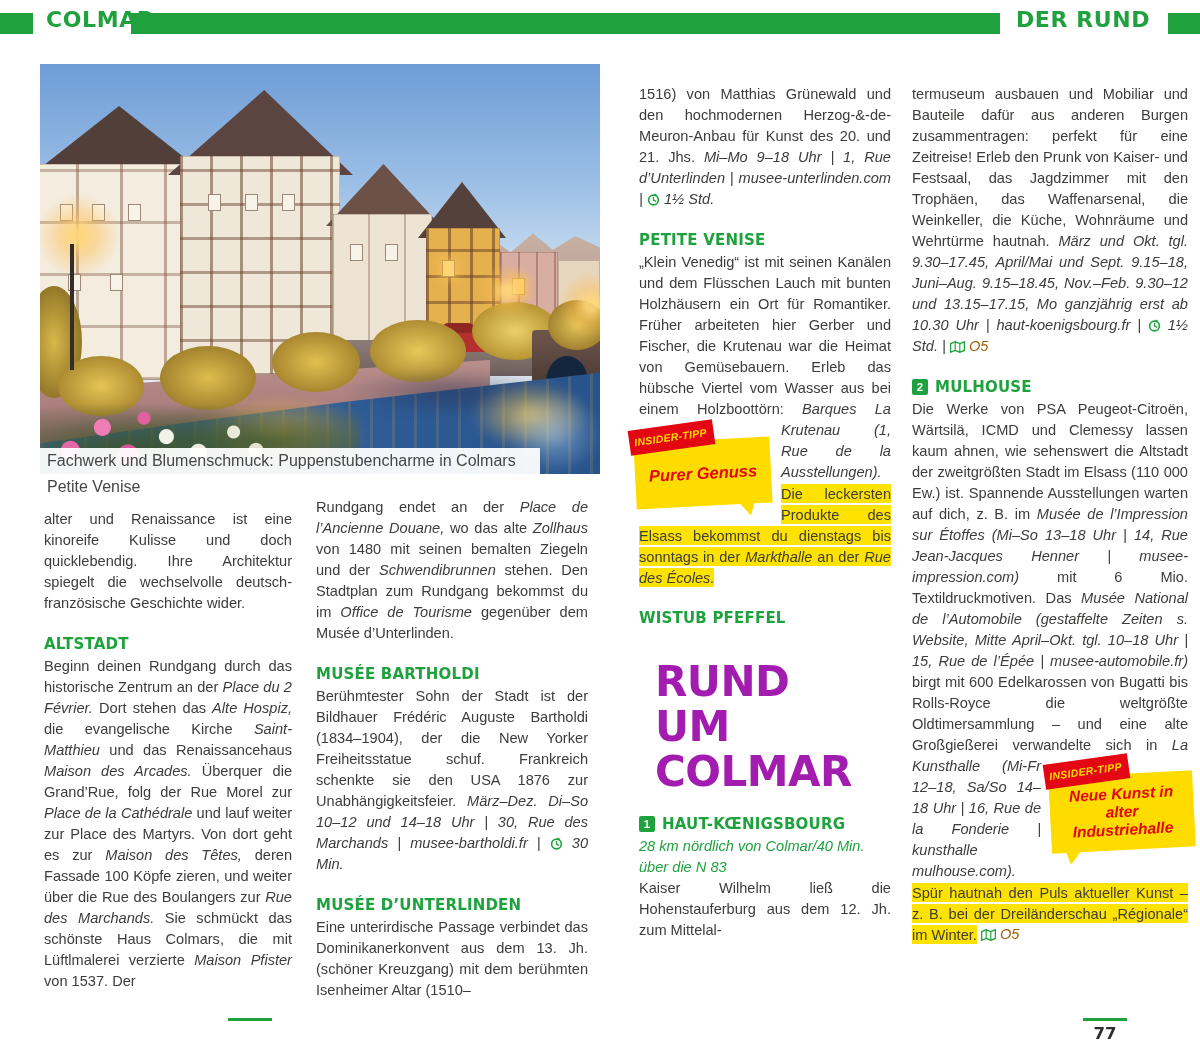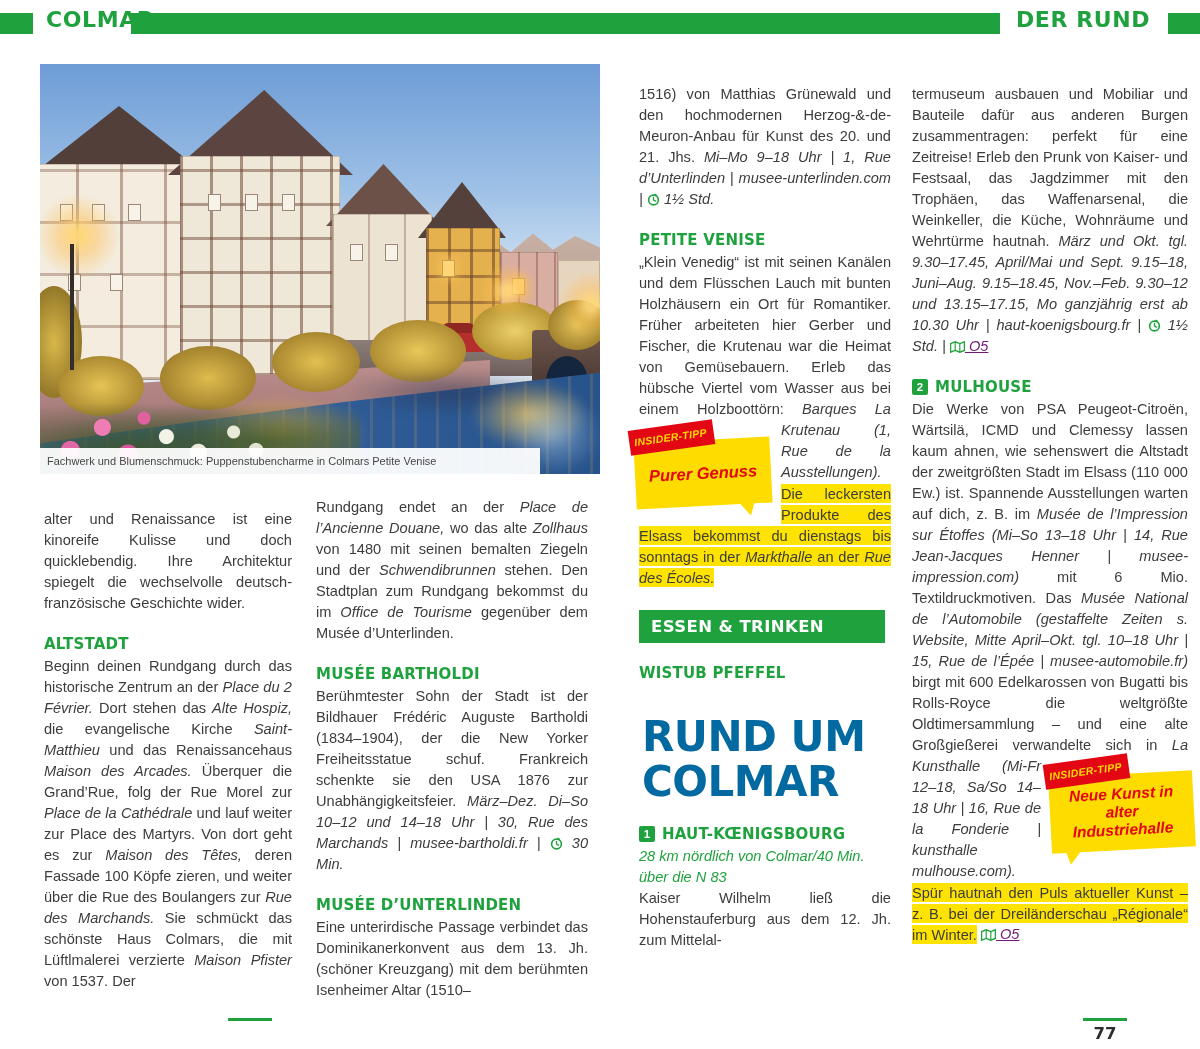--- a/index.html
+++ b/index.html
@@ -75,36 +75,36 @@
   .flowers{left:-8px;top:322px;width:320px;height:92px;background-image:
     radial-gradient(circle at 12% 70%,#e468a8 0 9px,transparent 10px),
     radial-gradient(circle at 22% 45%,#ef7cb4 0 8px,transparent 9px),
     radial-gradient(circle at 30% 75%,#d85598 0 10px,transparent 11px),
     radial-gradient(circle at 42% 55%,#f2f2e8 0 7px,transparent 8px),
     radial-gradient(circle at 52% 72%,#eeeadd 0 8px,transparent 9px),
     radial-gradient(circle at 63% 50%,#e9e9da 0 6px,transparent 7px),
     radial-gradient(circle at 35% 35%,#e060a0 0 6px,transparent 7px),
     radial-gradient(circle at 70% 70%,#dfe3cf 0 7px,transparent 8px);}
   .caption{position:absolute;left:40px;top:448px;width:500px;height:26px;box-sizing:border-box;
-    background:rgba(255,255,255,.94);color:#464646;font-size:11px;line-height:26px;padding-left:7px;}
+    background:rgba(255,255,255,.94);color:#464646;font-size:16px;line-height:26px;padding-left:7px;}
 
   
   .col{position:absolute;}
   .col > :first-child{margin-top:0;}
   p.body{margin:0;text-align:justify;font-size:14.6px;line-height:21px;color:#3c3c3b;}
   .it{font-style:italic;}
-  .grn{color:#701a75;text-decoration:underline;}
+  .grn{color:#a16207;}
   .hl{background:#ffe300;padding:1.5px 0;box-decoration-break:clone;-webkit-box-decoration-break:clone;}
   h3.subhead{margin:21px 0 3px;font-size:15.5px;color:#1fa23e;letter-spacing:.2px;
     font-weight:bold;font-family:"DejaVu Sans",sans-serif;font-size:15px;}
   .banner{margin:22px 0 9px;width:246px;background:#1fa23e;color:#fff;font-weight:bold;
     font-size:17px;letter-spacing:.4px;padding:7px 0 7px 12px;box-sizing:border-box;
     font-family:"DejaVu Sans",sans-serif;font-size:16.5px;}
   p.loc{margin:0;color:#1fa23e;font-style:italic;font-size:14.6px;line-height:21px;}
-  .bigtitle{margin:32px 3px 16px;color:#0369a1;font-size:42px;line-height:45px;
+  .bigtitle{margin:32px 16px 16px;color:#a21caf;font-size:42px;line-height:45px;
     font-weight:bold;font-family:"DejaVu Sans",sans-serif;letter-spacing:-.5px;}
   .numbox{display:inline-block;width:16px;height:16px;line-height:16px;background:#1fa23e;
     color:#fff;text-align:center;font-size:11.5px;border-radius:2px;margin-right:7px;
     vertical-align:1px;font-style:normal;font-family:"Liberation Sans",sans-serif;}
   .inl-icon svg{vertical-align:-2px;}
 
   
   .tip{position:relative;display:block;}
   .tip.left{float:left;width:136px;height:92px;margin:6px 10px 4px -4px;}
   .tip.right{float:right;width:144px;height:102px;margin:4px -6px 4px 9px;}
@@ -206,21 +206,20 @@
     <p class="body"><span class="">1516) von Matthias Grünewald und den hochmodernen Herzog-&amp;-de-Meuron-Anbau für Kunst des 20. und 21. Jhs. </span><span class="it ">Mi–Mo 9–18 Uhr | 1, Rue d’Unterlinden | musee-unterlinden.com | </span><span class="inl-icon"><svg width="13" height="13" viewBox="0 0 24 24">
           <circle cx="12" cy="13" r="9" fill="none" stroke="#1fa23e" stroke-width="3"></circle>
           <path d="M12 8v5l4 2" fill="none" stroke="#1fa23e" stroke-width="2.4" stroke-linecap="round"></path>
           <path d="M14 2l4 3" stroke="#1fa23e" stroke-width="3"></path>
         </svg></span><span class="it "> 1½ Std.</span></p>
     <h3 class="subhead"><span class="">PETITE VENISE</span></h3>
     <p class="body"><span class="">„Klein Venedig“ ist mit seinen Kanälen und dem Flüsschen Lauch mit bunten Holzhäusern ein Ort für Romantiker. Früher arbeiteten hier Gerber und Fischer, die Krutenau war die Heimat von Gemüsebauern. Erleb das hübsche Viertel vom Wasser aus bei einem Holzboottörn: </span><span class="tip left">
         <span class="ribbon">INSIDER-TIPP</span>
         <span class="bubble">Purer Genuss</span>
       </span><span class="it ">Barques La Krutenau (1, Rue de la Ausstellungen).</span><span class=""> </span><span class="hl ">Die leckersten Produkte des Elsass bekommst du dienstags bis sonntags in der </span><span class="it hl ">Markthalle</span><span class="hl "> an der </span><span class="it hl ">Rue des Écoles.</span></p>
-    <div class="banner">ESSEN &amp; TRINKEN</div>
     <h3 class="subhead"><span class="">WISTUB PFEFFEL</span></h3>
     <div class="bigtitle">
       <div>RUND UM</div>
       <div>COLMAR</div>
     </div>
     <h3 class="subhead"><span class="numbox">1</span><span class="">HAUT-KŒNIGSBOURG</span></h3>
     <p class="loc">28 km nördlich von Colmar/40 Min. über die N 83</p>
     <p class="body"><span class="">Kaiser Wilhelm ließ die Hohenstauferburg aus dem 12. Jh. zum Mittelal-</span></p>
   </div>
 <div class="col" id="col4" style="left:912px;top:84px;width:276px">

